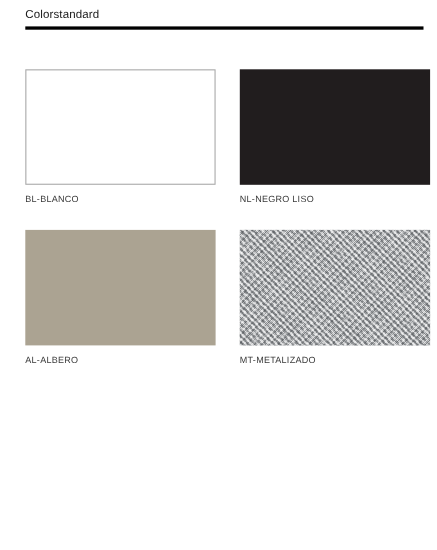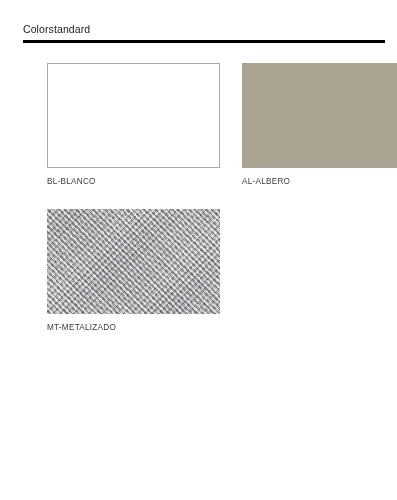--- a/index.html
+++ b/index.html
@@ -19,21 +19,21 @@
     position: relative;
     width: 397px;
     height: 500px;
     background: #ffffff;
   }
 
   
   #header {
     position: absolute;
     left: 23px;
-    top: 23px;
+    top: 7px;
     width: 362px;
   }
   #page-title {
     font-size: 10.5px;
     line-height: 13px;
     color: #1a1a1a;
     letter-spacing: 0.1px;
     white-space: nowrap;
   }
   #header-rule {
@@ -50,21 +50,20 @@
     top: 63px;
     width: 362px;
     display: grid;
     grid-template-columns: 173px 173px;
     column-gap: 22px;
     row-gap: 22px;
   }
 
   .swatch-cell {
     width: 154px;
-    margin-left: 24px;
   }
 
   .swatch-chip {
     width: 173px;
     height: 105px;
     box-sizing: border-box;
   }
 
   
   .swatch-chip.bordered {
@@ -117,20 +116,24 @@
   </div>
 
   <div id="swatch-grid">
 
     <div class="swatch-cell">
       <div class="swatch-chip bordered" style="background-color: rgb(255, 255, 255);"></div>
       <div class="swatch-label">BL-BLANCO</div>
     </div>
 
 
+    <div class="swatch-cell">
+      <div class="swatch-chip" style="background-color: rgb(33, 29, 30);"></div>
+      <div class="swatch-label">NL-NEGRO LISO</div>
+    </div>
 
     <div class="swatch-cell">
       <div class="swatch-chip" style="background-color: rgb(171, 163, 146);"></div>
       <div class="swatch-label">AL-ALBERO</div>
     </div>
 
     <div class="swatch-cell">
       <div class="swatch-chip metallic"></div>
       <div class="swatch-label">MT-METALIZADO</div>
     </div>

